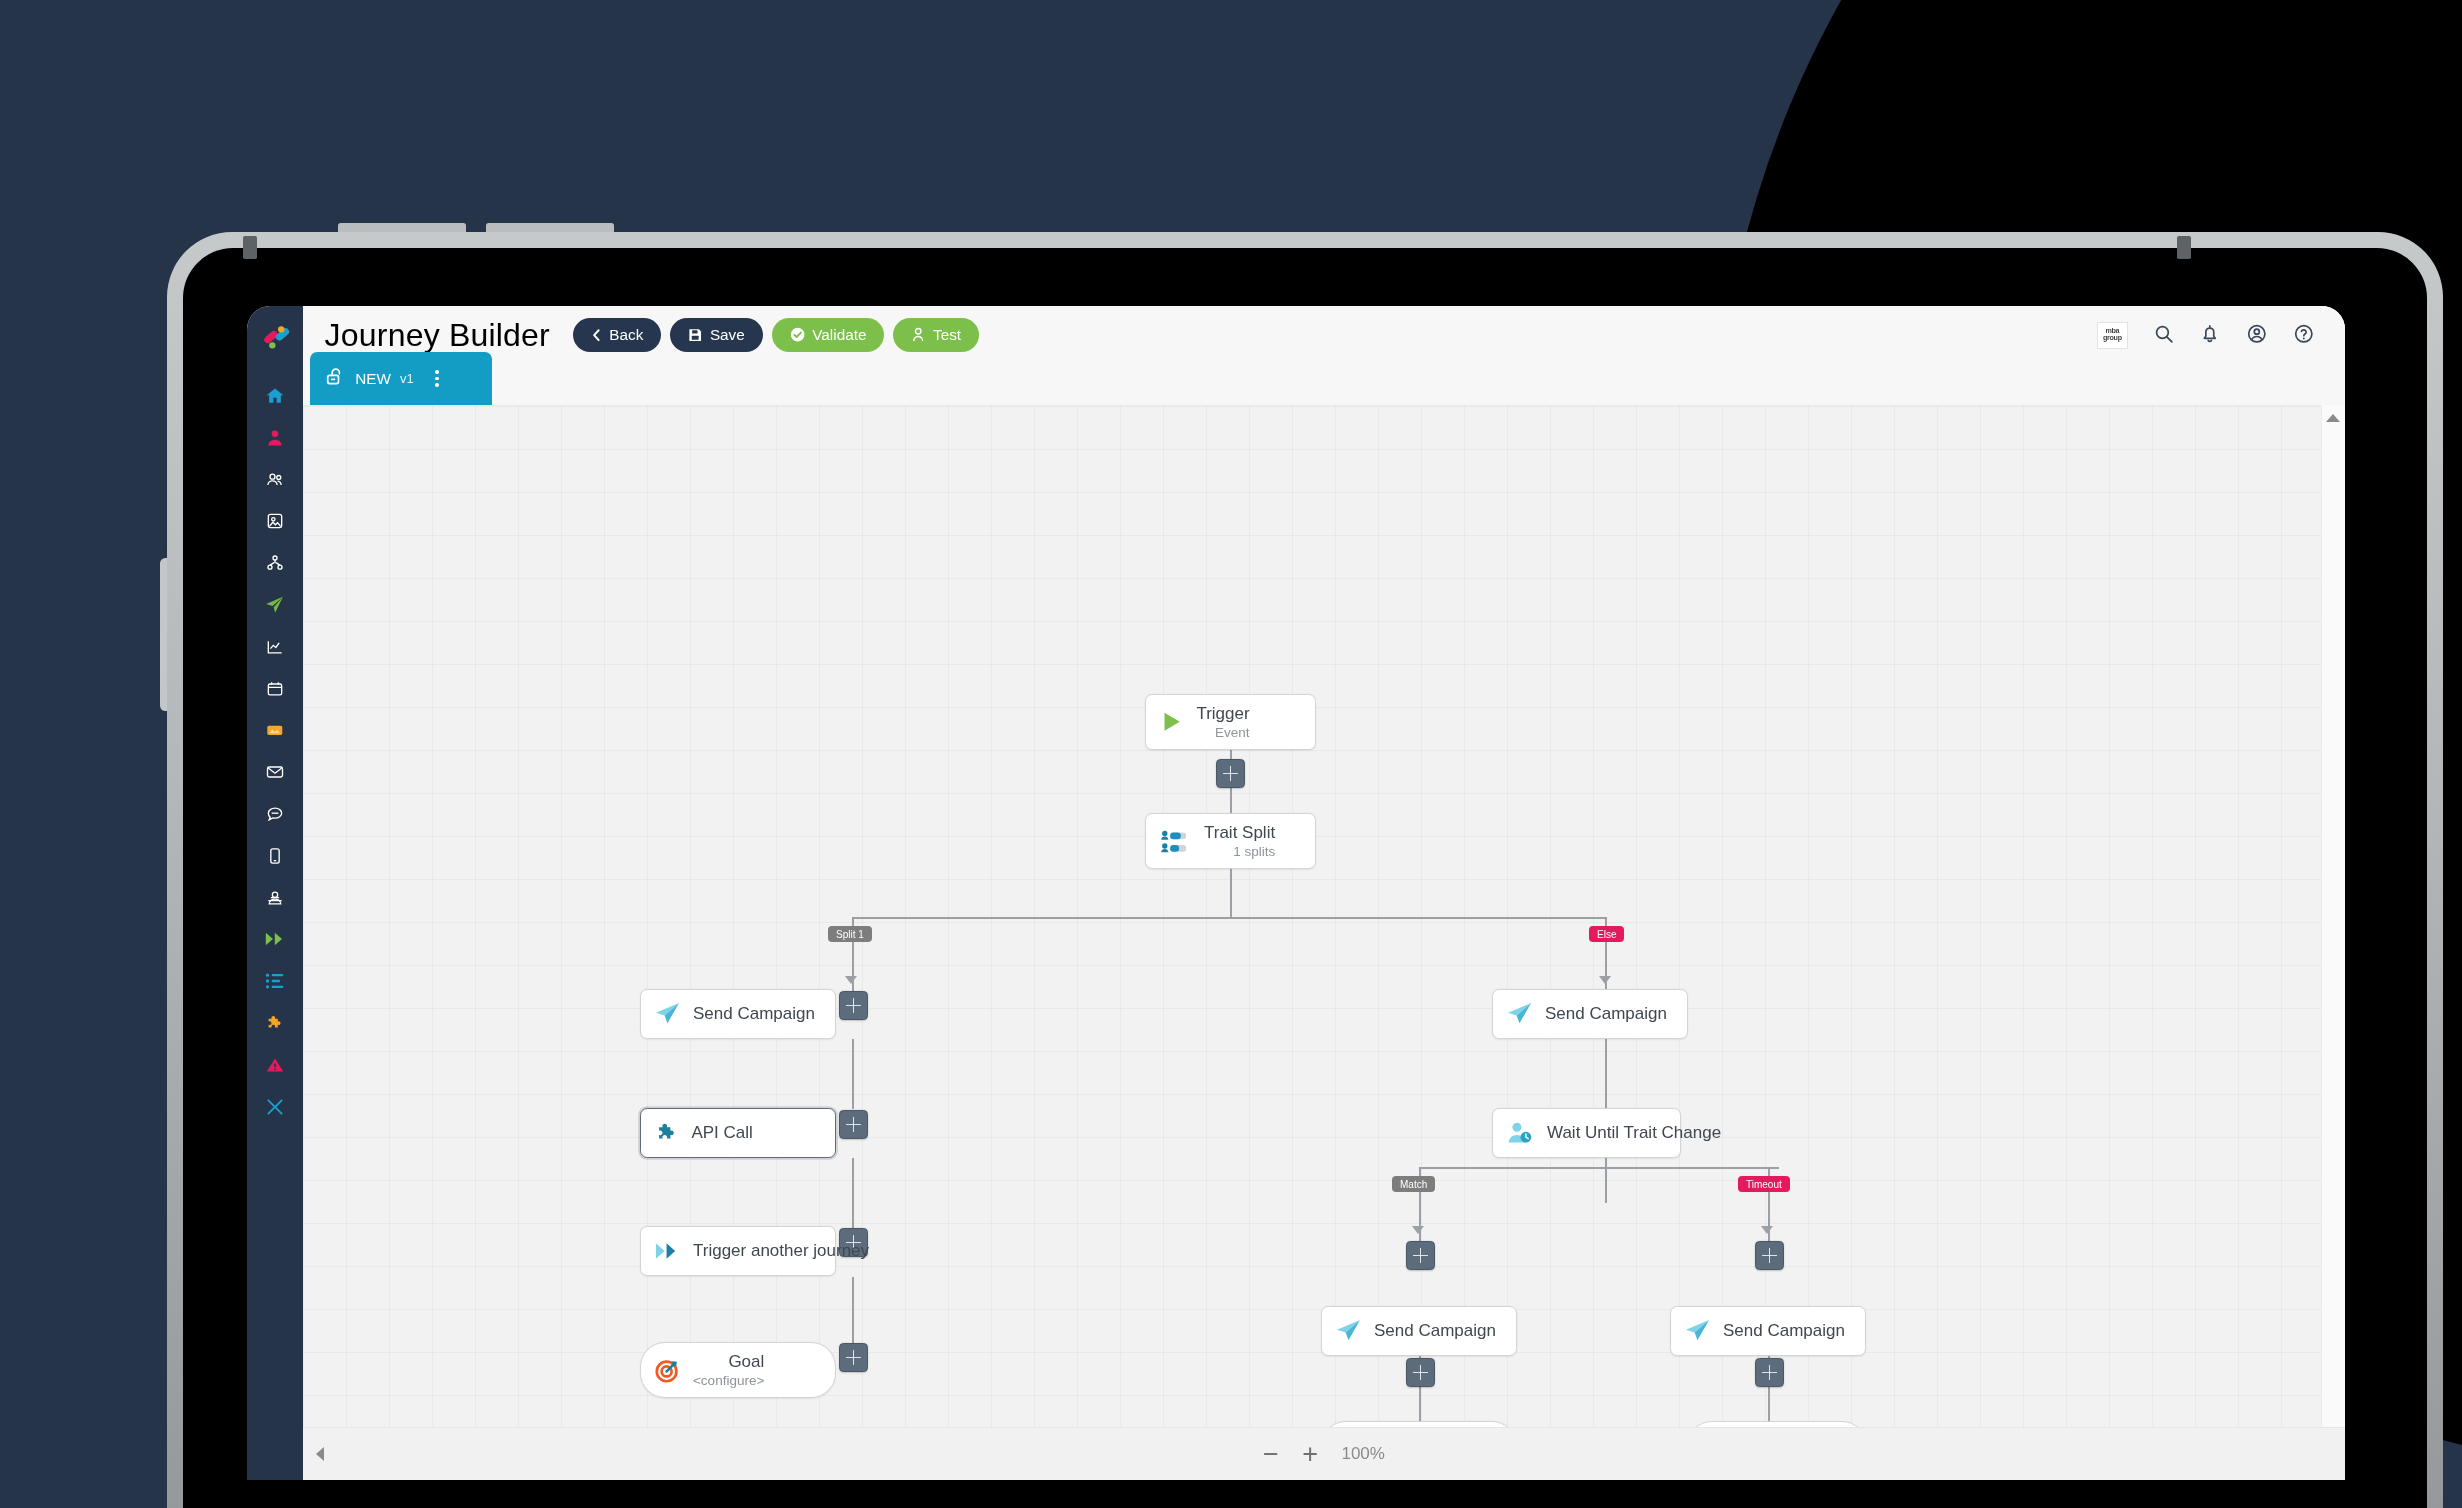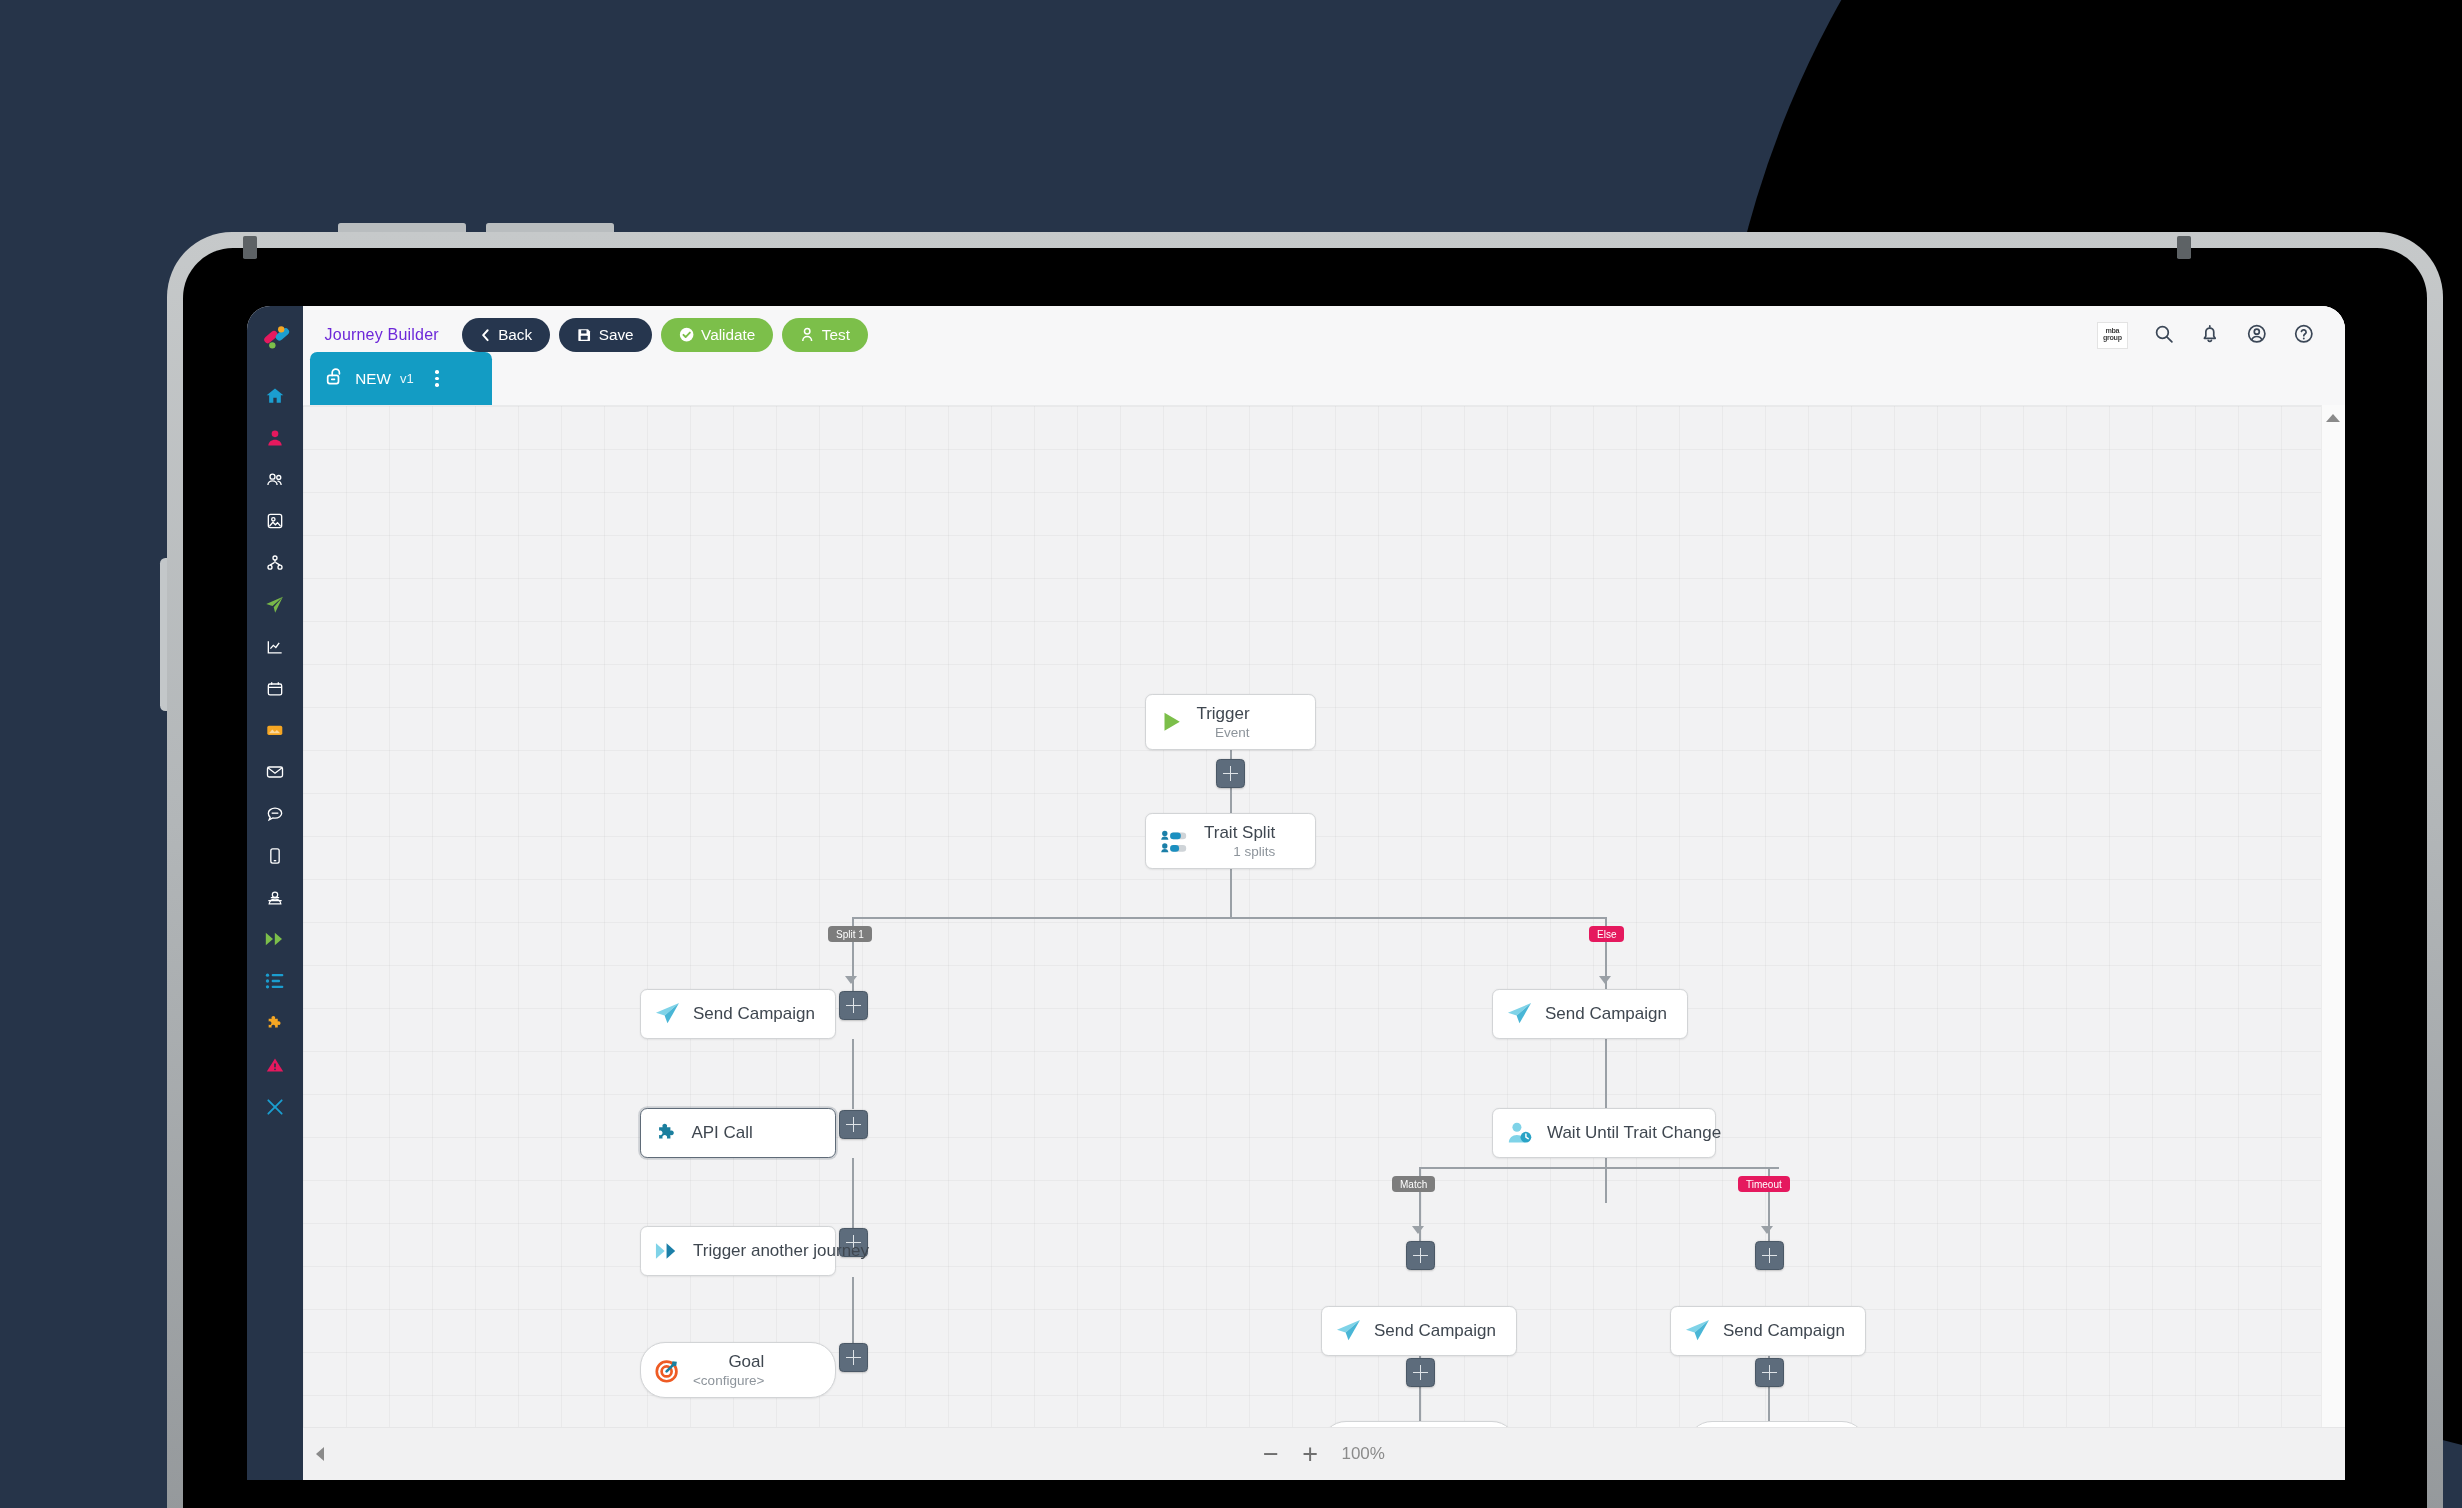--- a/index.html
+++ b/index.html
@@ -75,21 +75,21 @@
   #main{flex:1;display:flex;flex-direction:column;min-width:0;background:#f7f7f8;}
 
   
   #header{
     height:58px;flex:0 0 58px;
     background:#f7f7f8;
     display:flex;align-items:center;
     padding:0 20px 0 21.6px;
     box-sizing:border-box;
   }
-  #page-title{font-size:16px;color:#6d28d9;letter-spacing:0.2px;text-align:center;}
+  #page-title{font-size:32px;color:#000000;letter-spacing:0.2px;text-align:center;}
   #hdr-actions{display:flex;align-items:center;gap:9px;margin-left:23.4px;}
   .btn{
     display:inline-flex;align-items:center;gap:7.2px;
     height:34px;border-radius:17px;padding:0 18px;
     font-size:15.3px;color:#fff;border:none;cursor:pointer;
     font-family:"Liberation Sans",sans-serif;
     white-space:nowrap;
   }
   .btn-dark{background:#26364e;}
   .btn-green{background:#7cbf4a;}
@@ -556,21 +556,21 @@
             <svg width="25" height="23.4" viewBox="0 0 26 24">
                 <path d="M25 1L1 11l9 3z" fill="#7fd3e8"></path>
                 <path d="M10 14l3 8 12-21z" fill="#49b6d6"></path>
               </svg>
           </span>
           <span class="node-txt">
               <span class="node-title">Send Campaign</span>
             </span>
         </div>
 
-        <div class="node" style="left:1189px;top:702px;width:224px;height:50px;">
+        <div class="node" style="left:1189px;top:702px;width:189px;height:50px;">
           <span class="node-icon">
             <svg width="27" height="23.4" viewBox="0 0 30 26">
               <circle cx="11" cy="7" r="5" fill="#7fd3e8"></circle>
               <path d="M2 24c0-5 4-8.4 9-8.4s9 3.4 9 8.4z" fill="#7fd3e8"></path>
               <circle cx="21" cy="18" r="6" fill="#2aa3c6"></circle>
               <path d="M21 14.4V18l2.6 1.6" stroke="#fff" stroke-width="1.6" fill="none" stroke-linecap="round"></path>
             </svg>
           </span>
           <span class="node-txt">
               <span class="node-title">Wait Until Trait Change</span>

